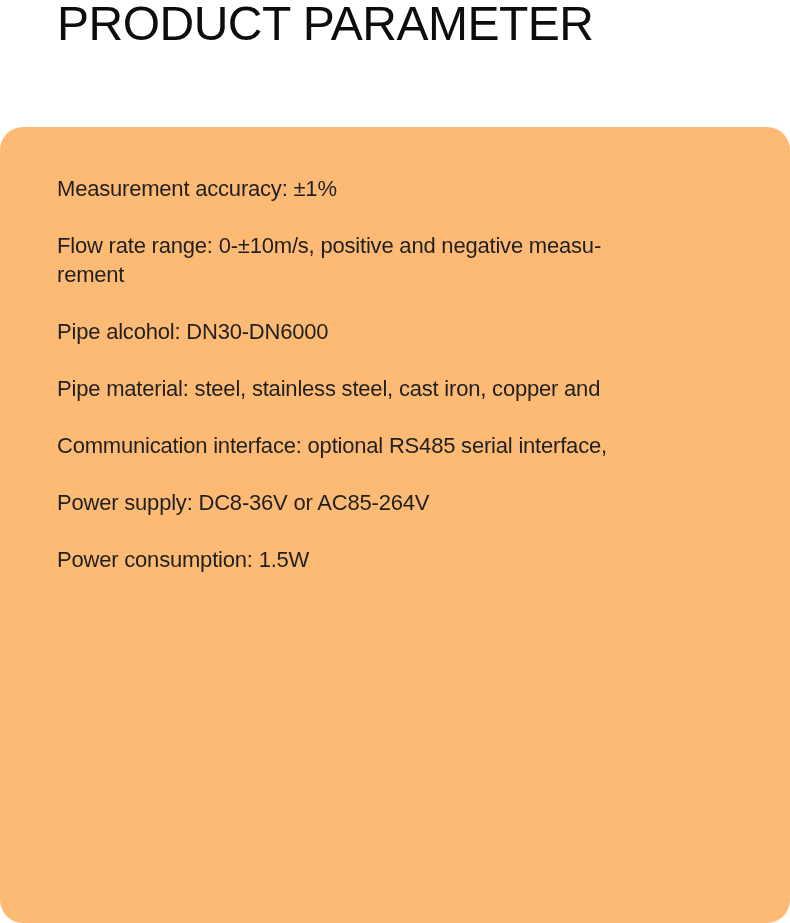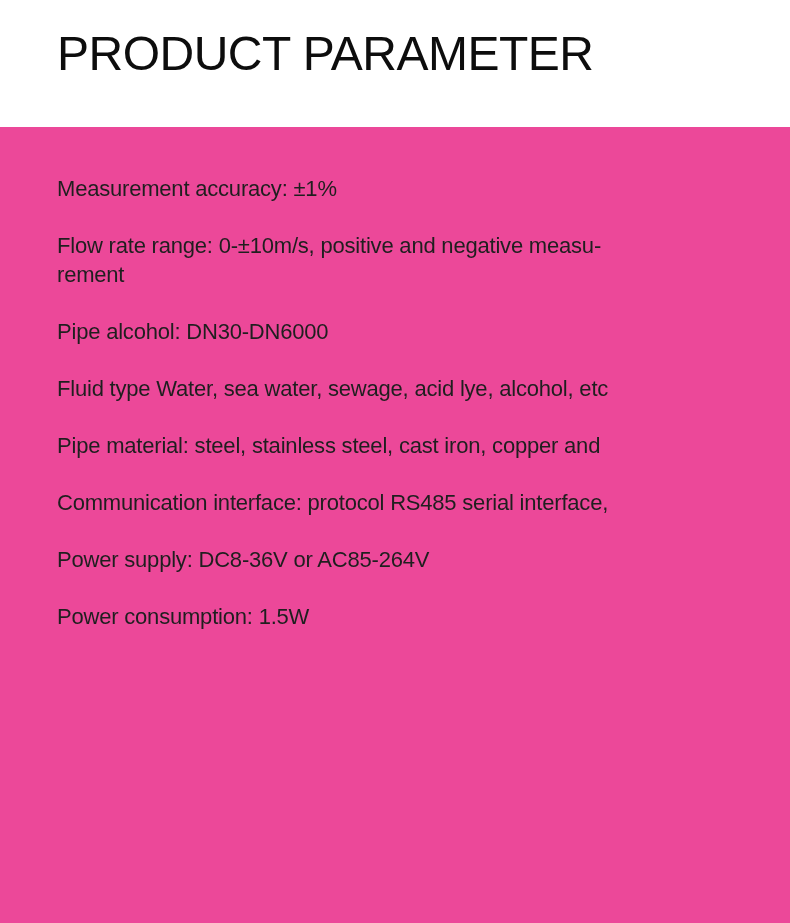--- a/index.html
+++ b/index.html
@@ -11,40 +11,41 @@
     position: relative;
     width: 790px;
     height: 923px;
     background: #ffffff;
     font-family: "Liberation Sans", sans-serif;
     overflow: hidden;
   }
   .header {
     height: 127px;
     display: flex;
-    align-items: center;
+    align-items: flex-start;
     padding: 0 0 20px 57px;
     box-sizing: border-box;
     background: #ffffff;
   }
   .header h1 {
     margin: 0;
     font-size: 48px;
     line-height: 1;
     font-weight: 500;
     letter-spacing: -0.5px;
     color: #0d0d0d;
     white-space: nowrap;
   }
   .panel {
-    background: #ec4899;
+    background: #fdba74;
     height: 796px;
     box-sizing: border-box;
     padding: 47px 60px 0 57px;
     overflow: hidden;
+    border-radius: 23px;
   }
   .param {
     margin: 0 0 28px 0;
     font-size: 22px;
     line-height: 29px;
     font-weight: 400;
     letter-spacing: -0.2px;
     color: #1f1f1f;
   }
   .line {
@@ -61,25 +62,24 @@
   </header>
 
   <section class="panel">
 
     <p class="param"><span class="line">Measurement accuracy: ±1%</span></p>
 
     <p class="param"><span class="line">Flow rate range: 0-±10m/s, positive and negative measu-</span><br><span class="line">rement</span></p>
 
     <p class="param"><span class="line">Pipe alcohol: DN30-DN6000</span></p>
 
-    <p class="param"><span class="line">Fluid type Water, sea water, sewage, acid lye, alcohol, etc</span></p>
 
     <p class="param"><span class="line">Pipe material: steel, stainless steel, cast iron, copper and</span><br></p>
 
-    <p class="param"><span class="line">Communication interface: protocol RS485 serial interface,</span><br></p>
+    <p class="param"><span class="line">Communication interface: optional RS485 serial interface,</span><br></p>
 
 
     <p class="param"><span class="line">Power supply: DC8-36V or AC85-264V</span></p>
 
     <p class="param"><span class="line">Power consumption: 1.5W</span></p>
 
   </section>
 
 </div>
 

